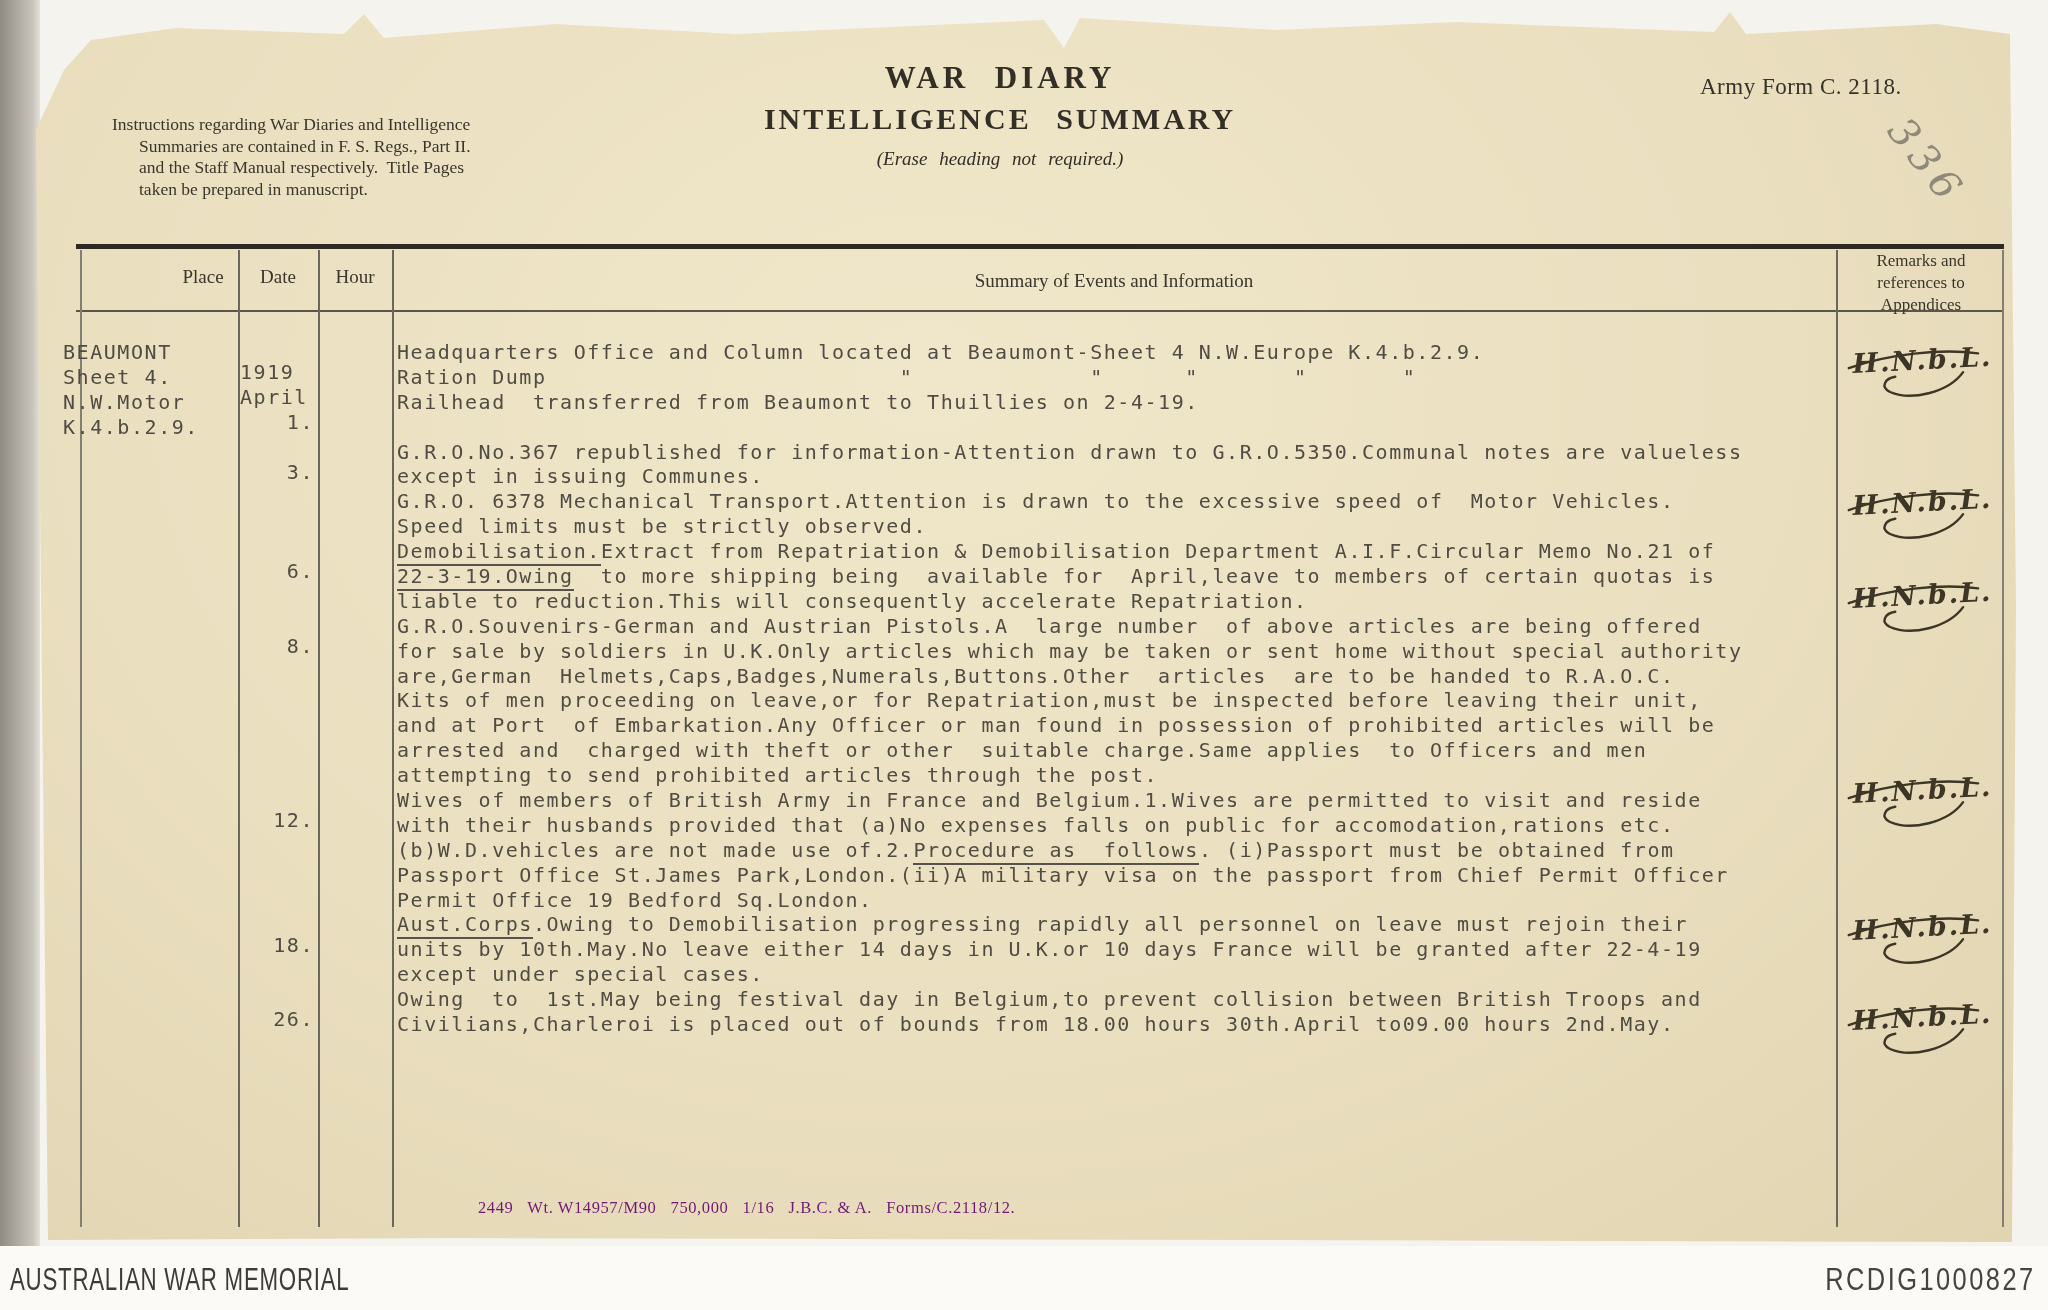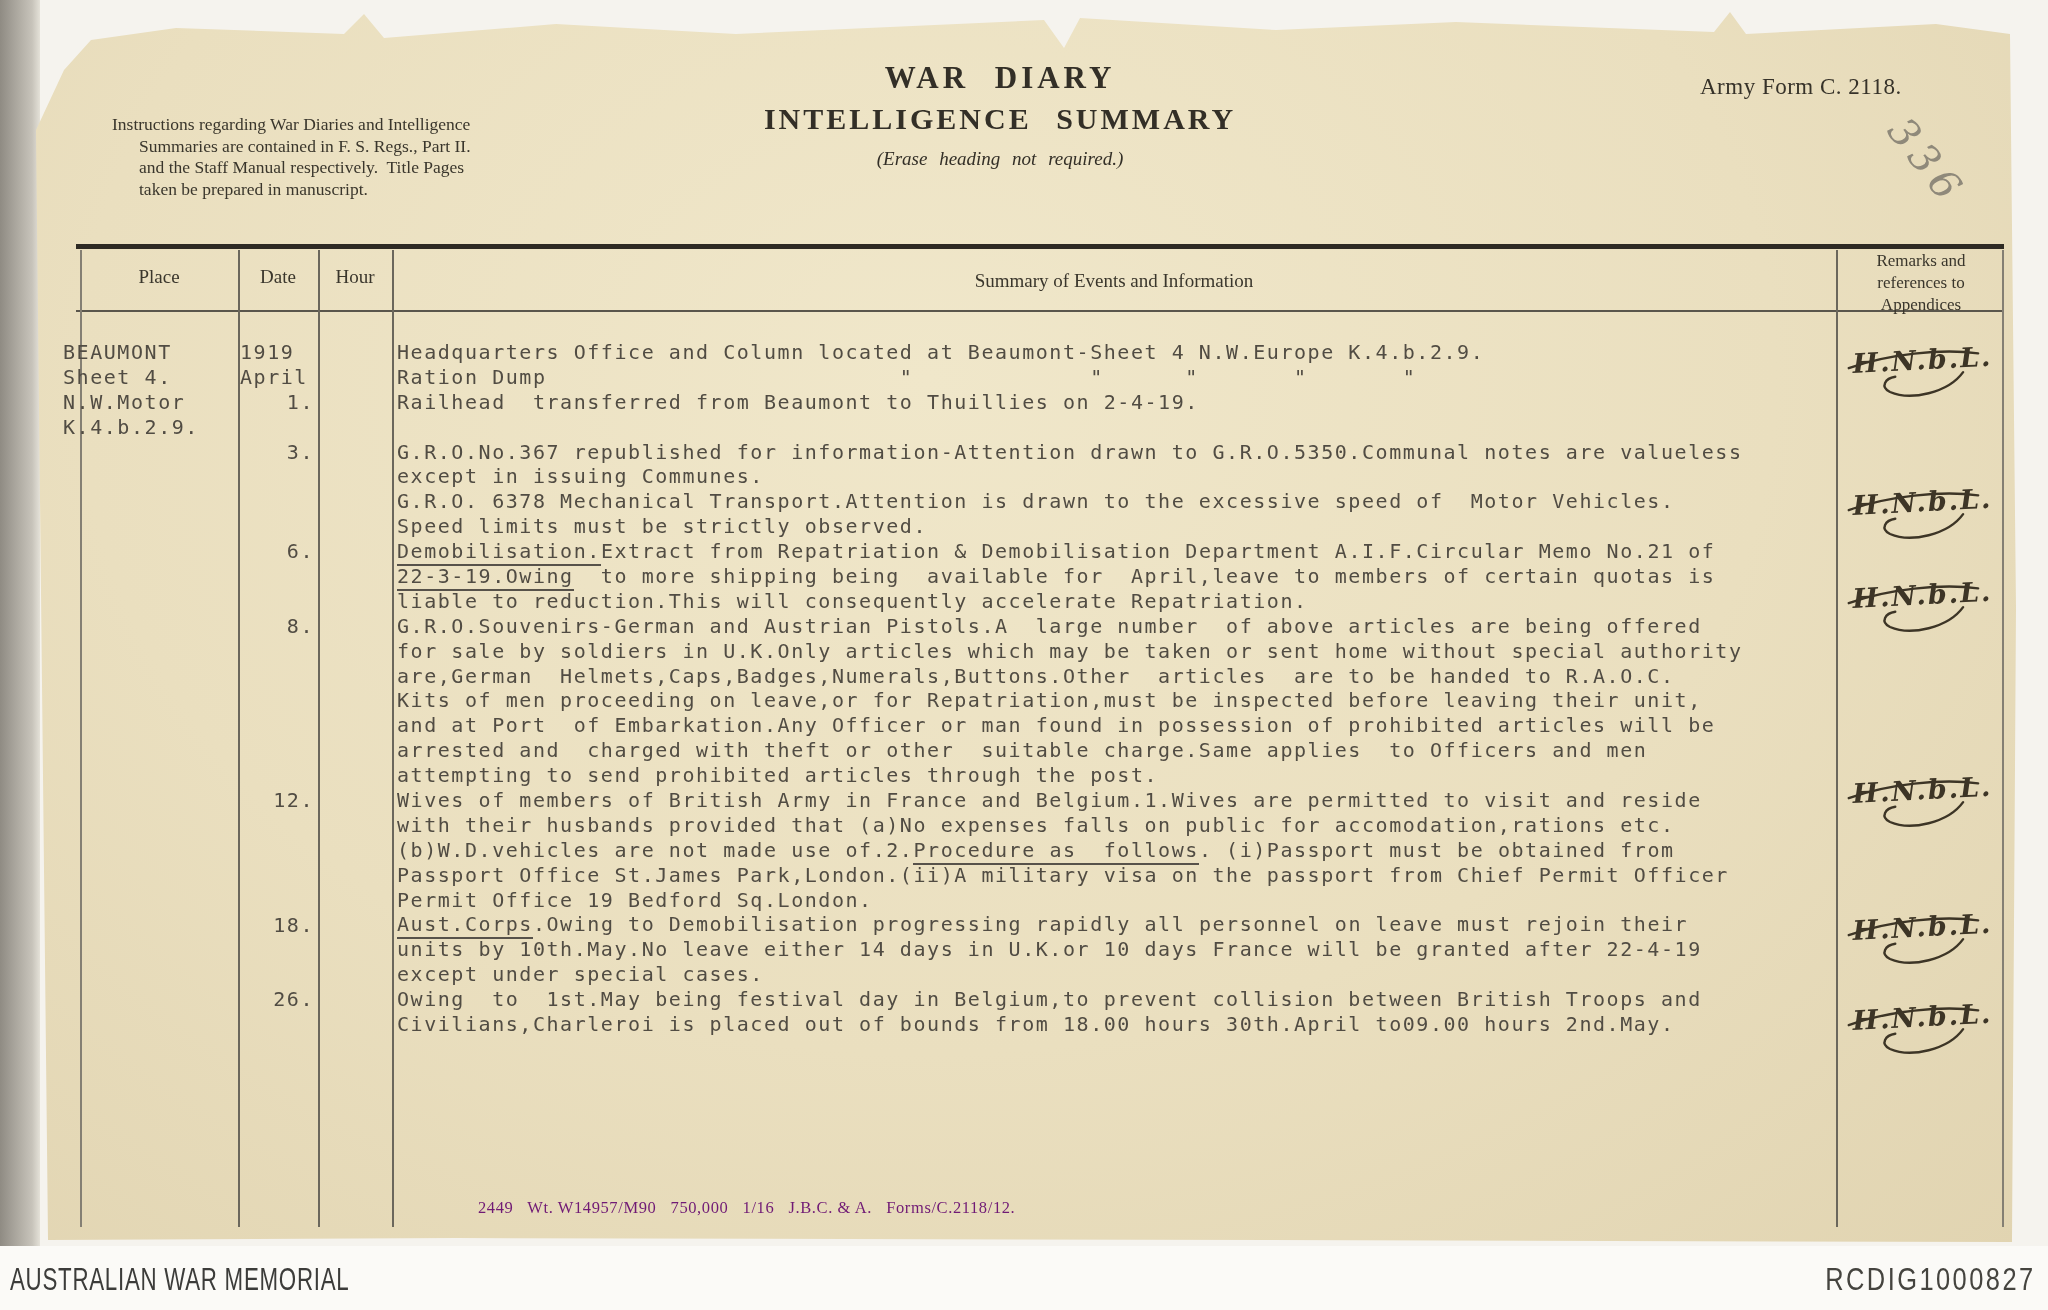--- a/index.html
+++ b/index.html
@@ -36,30 +36,30 @@
   .rule-thick{position:absolute;left:76px;top:244px;width:1928px;height:5px;background:#2e2a23;}
   .rule-headerline{position:absolute;left:76px;top:310px;width:1928px;height:2px;background:#5a564c;}
   .vline{position:absolute;top:250px;width:2px;height:977px;background:#6b675c;}
   .v-outerleft{left:80px;background:#847f73;}
   .v-place-date{left:238px;}
   .v-date-hour{left:318px;}
   .v-hour-summary{left:392px;}
   .v-summary-remarks{left:1836px;}
   .v-outerright{left:2002px;background:#847f73;}
   .col-header{position:absolute;top:266px;font-size:19px;color:#3a362c;text-align:center;}
-  .h-place{left:80px;width:158px;}
+  .h-place{left:80px;width:158px;padding-left:44px;}
   .h-date{left:238px;width:80px;}
   .h-hour{left:318px;width:74px;}
   .h-summary{left:392px;width:1444px;top:270px;}
   .h-remarks{left:1840px;width:162px;top:250px;font-size:17px;line-height:22px;}
   
   .tw{font-family:"DejaVu Sans Mono",monospace;color:#514c43;font-size:20px;
       letter-spacing:1.55px;line-height:24.9px;white-space:pre;}
   .place-col{position:absolute;left:63px;top:340px;}
-  .date-col{position:absolute;left:240px;top:340px;width:74px;height:700px;}
+  .date-col{position:absolute;left:240px;top:360px;width:74px;height:700px;}
   .date-col .dateitem{position:absolute;left:0;width:74px;}
   .date-col .dateitem.num{text-align:right;padding-right:2px;}
   .summary-lines{position:absolute;left:397px;top:340px;width:1460px;}
   .tline{height:24.9px;}
   .tline .u{border-bottom:2px solid #57524a;padding-bottom:1px;}
   
   .signature{position:absolute;left:1843px;width:170px;height:62px;transform:rotate(-3deg);}
   .sigtext{position:absolute;left:10px;top:4px;font-family:"DejaVu Serif",serif;font-style:italic;
       font-weight:bold;font-size:27px;color:#3d3526;letter-spacing:2px;}
   .sigswoosh{position:absolute;left:0;top:0;}

